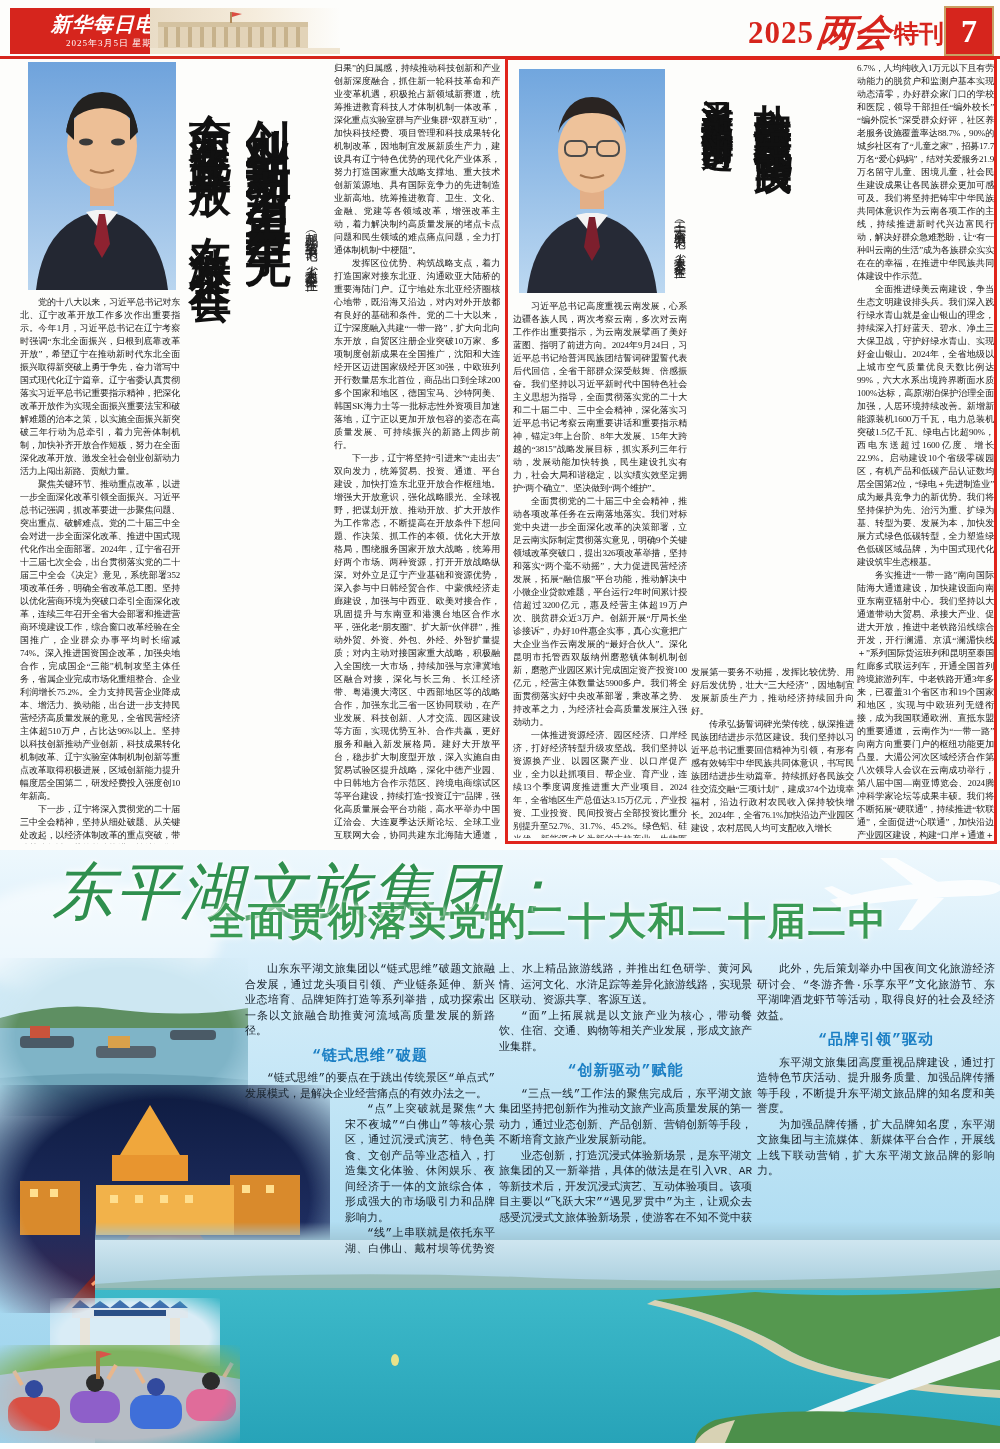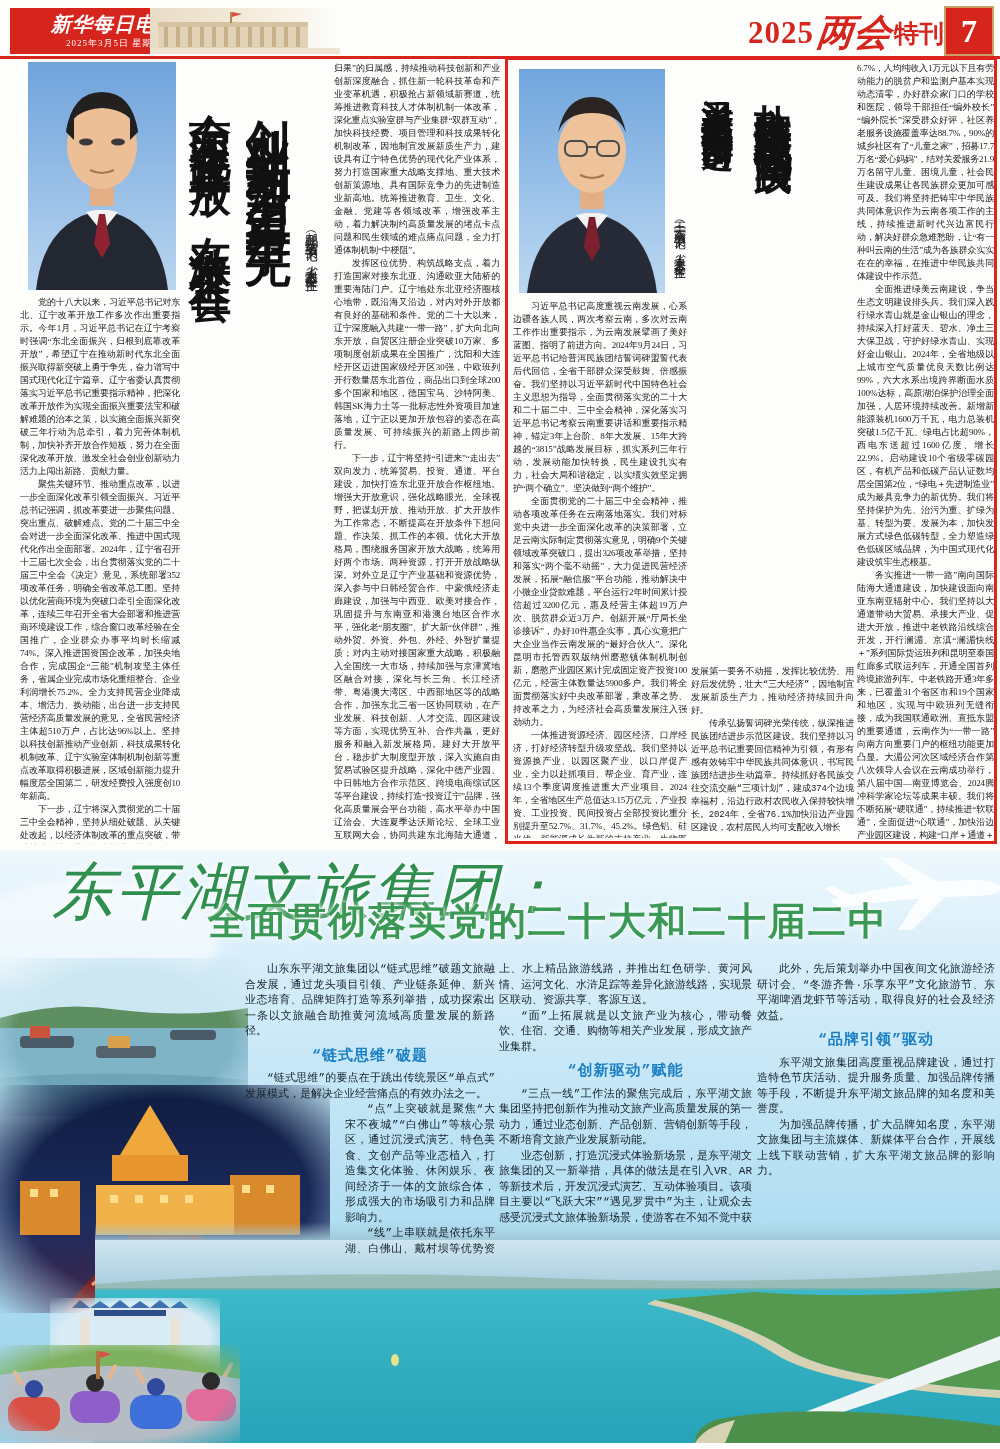--- a/index.html
+++ b/index.html
@@ -159,21 +159,21 @@
 
   <div class="byline v" style="left:671px;top:212px;width:17px;height:360px;font-size:12px;letter-spacing:2px;">王宁（云南省委书记、省人大常委会主任）</div>
   <div class="headline v" style="left:694px;top:74px;width:46px;height:592px;font-size:32px;letter-spacing:2.5px;">沿着习近平总书记指引的方向阔步前进</div>
   <div class="headline v" style="left:744px;top:74px;width:54px;height:592px;font-size:38px;letter-spacing:4px;">扎实推进中国式现代化云南实践</div>
 
   <div class="bodycol" style="left:513px;top:300px;width:174px;height:538px;">
     <p>习近平总书记高度重视云南发展，心系边疆各族人民，两次考察云南，多次对云南工作作出重要指示，为云南发展擘画了美好蓝图、指明了前进方向。2024年9月24日，习近平总书记给普洱民族团结誓词碑盟誓代表后代回信，全省干部群众深受鼓舞、倍感振奋。我们坚持以习近平新时代中国特色社会主义思想为指导，全面贯彻落实党的二十大和二十届二中、三中全会精神，深化落实习近平总书记考察云南重要讲话和重要指示精神，锚定3年上台阶、8年大发展、15年大跨越的“3815”战略发展目标，抓实系列三年行动，发展动能加快转换，民生建设扎实有力，社会大局和谐稳定，以实绩实效坚定拥护“两个确立”、坚决做到“两个维护”。</p>
     <p>全面贯彻党的二十届三中全会精神，推动各项改革任务在云南落地落实。我们对标党中央进一步全面深化改革的决策部署，立足云南实际制定贯彻落实意见，明确9个关键领域改革突破口，提出326项改革举措，坚持和落实“两个毫不动摇”，大力促进民营经济发展，拓展“融信服”平台功能，推动解决中小微企业贷款难题，平台运行2年时间累计授信超过3200亿元，惠及经营主体超19万户次、脱贫群众近3万户。创新开展“厅局长坐诊接诉”，办好10件惠企实事，真心实意把广大企业当作云南发展的“最好合伙人”。深化昆明市托管西双版纳州磨憨镇体制机制创新，磨憨产业园区累计完成固定资产投资100亿元，经营主体数量达5900多户。我们将全面贯彻落实好中央改革部署，乘改革之势、持改革之力，为经济社会高质量发展注入强劲动力。</p>
     <p>一体推进资源经济、园区经济、口岸经济，打好经济转型升级攻坚战。我们坚持以资源换产业、以园区聚产业、以口岸促产业，全力以赴抓项目、帮企业、育产业，连续13个季度调度推进重大产业项目。2024年，全省地区生产总值达3.15万亿元，产业投资、工业投资、民间投资占全部投资比重分别提升至52.7%、31.7%、45.2%。绿色铝、硅光伏、新能源成长为新的支柱产业，生物医药、新材料等呈现良好发展势头。农业投资规模连续3年保持全国前列，重点产业全链条产值突破2.7万亿元。“有一种叫云南的生活”叫响全国，“旅居云南”成为新时尚，旅居人数达390万，全省实现旅游总花费1.14万亿元，接待入境过夜游客增长168%。我们将坚持</p>
   </div>
-  <div class="bodycol" style="left:691px;top:666px;width:163px;height:172px;font-family:Liberation Mono, monospace;">
+  <div class="bodycol" style="left:691px;top:666px;width:163px;height:172px;">
     <p class="cont">发展第一要务不动摇，发挥比较优势、用好后发优势，壮大“三大经济”，因地制宜发展新质生产力，推动经济持续回升向好。</p>
     <p>传承弘扬誓词碑光荣传统，纵深推进民族团结进步示范区建设。我们坚持以习近平总书记重要回信精神为引领，有形有感有效铸牢中华民族共同体意识，书写民族团结进步生动篇章。持续抓好各民族交往交流交融“三项计划”，建成374个边境幸福村，沿边行政村农民收入保持较快增长。2024年，全省76.1%加快沿边产业园区建设，农村居民人均可支配收入增长</p>
   </div>
   <div class="bodycol" style="left:857px;top:62px;width:137px;height:778px;">
     <p class="cont">6.7%，人均纯收入1万元以下且有劳动能力的脱贫户和监测户基本实现动态清零，办好群众家门口的学校和医院，领导干部担任“编外校长”“编外院长”深受群众好评，社区养老服务设施覆盖率达88.7%，90%的城乡社区有了“儿童之家”，招募17.7万名“爱心妈妈”，结对关爱服务21.9万名留守儿童、困境儿童，社会民生建设成果让各民族群众更加可感可及。我们将坚持把铸牢中华民族共同体意识作为云南各项工作的主线，持续推进新时代兴边富民行动，解决好群众急难愁盼，让“有一种叫云南的生活”成为各族群众实实在在的幸福，在推进中华民族共同体建设中作示范。</p>
     <p>全面推进绿美云南建设，争当生态文明建设排头兵。我们深入践行绿水青山就是金山银山的理念，持续深入打好蓝天、碧水、净土三大保卫战，守护好绿水青山、实现好金山银山。2024年，全省地级以上城市空气质量优良天数比例达99%，六大水系出境跨界断面水质100%达标，高原湖泊保护治理全面加强，人居环境持续改善。新增新能源装机1600万千瓦，电力总装机突破1.5亿千瓦、绿电占比超90%，西电东送超过1600亿度、增长22.9%。启动建设10个省级零碳园区，有机产品和低碳产品认证数均居全国第2位，“绿电＋先进制造业”成为最具竞争力的新优势。我们将坚持保护为先、治污为重、扩绿为基、转型为要、发展为本，加快发展方式绿色低碳转型，全力塑造绿色低碳区域品牌，为中国式现代化建设筑牢生态根基。</p>
     <p>务实推进“一带一路”南向国际陆海大通道建设，加快建设面向南亚东南亚辐射中心。我们坚持以大通道带动大贸易、承接大产业、促进大开放，推进中老铁路沿线综合开发，开行澜湄、京滇“澜湄快线＋”系列国际货运班列和昆明至泰国红廊多式联运列车，开通全国首列跨境旅游列车。中老铁路开通3年多来，已覆盖31个省区市和19个国家和地区，实现与中欧班列无缝衔接，成为我国联通欧洲、直抵东盟的重要通道，云南作为“一带一路”向南方向重要门户的枢纽功能更加凸显。大湄公河次区域经济合作第八次领导人会议在云南成功举行，第八届中国—南亚博览会、2024腾冲科学家论坛等成果丰硕。我们将不断拓展“硬联通”，持续推进“软联通”，全面促进“心联通”，加快沿边产业园区建设，构建“口岸＋通道＋市场”点、线、面协调发展的开放组合，打造沿边开放新高地。</p>
 
   </div>
 

